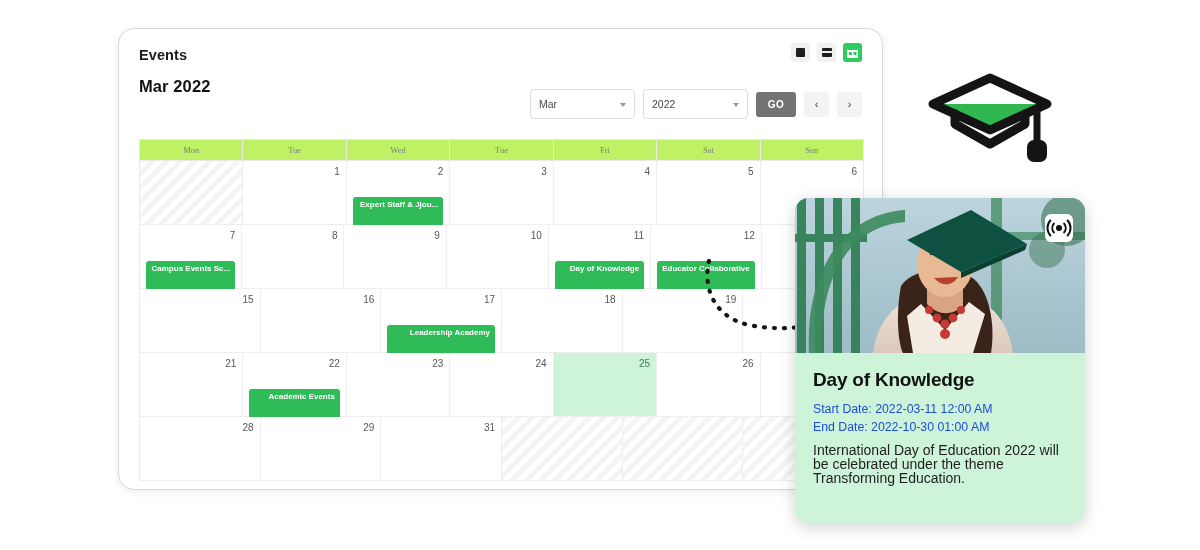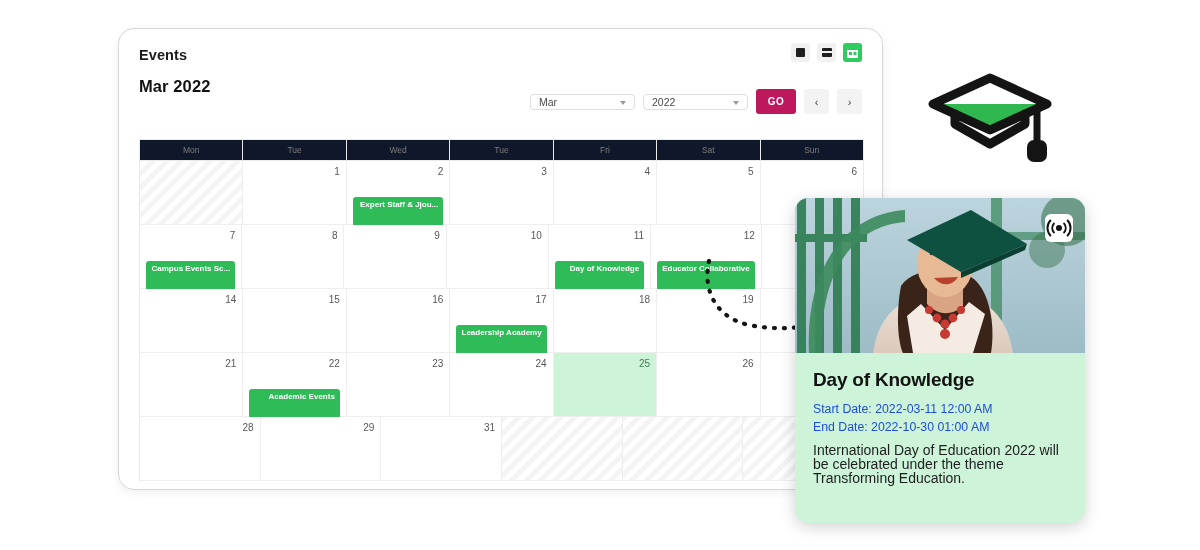--- a/index.html
+++ b/index.html
@@ -93,40 +93,40 @@
     position: absolute;
     right: 20px;
     top: 60px;
     display: flex;
     align-items: center;
     gap: 8px;
   }
   .select-box {
     position: relative;
     width: 105px;
-    height: 16px;
+    height: 30px;
     border: 1px solid #dedede;
     border-radius: 4px;
     background: #fff;
     display: flex;
     align-items: center;
     padding: 0 8px;
     font-size: 10.5px;
     color: #4a4a4a;
   }
   .select-box .caret {
     position: absolute; right: 8px; top: 50%;
     width: 0; height: 0; margin-top: -1px;
     border-left: 3.5px solid transparent;
     border-right: 3.5px solid transparent;
     border-top: 4px solid #9a9a9a;
   }
   .go-btn {
     width: 40px; height: 25px;
-    background: #be185d;
+    background: #737373;
     color: #fff;
     border-radius: 3px;
     font-size: 10px;
     font-weight: bold;
     display: flex; align-items: center; justify-content: center;
     letter-spacing: .4px;
   }
   .nav-btn {
     width: 25px; height: 25px;
     background: #f3f3f3;
@@ -138,21 +138,21 @@
 
   
   #grid {
     position: absolute;
     left: 20px;
     top: 110px;
     width: 725px;
     border: 1px solid #eaeaea;
     border-bottom: none;
   }
-  .head-row { display: flex; background: #0f172a; }
+  .head-row { display: flex; background: #bef264; font-family: Liberation Serif, serif; }
   .head-cell {
     flex: 1 1 0;
     height: 21px;
     border-right: 1px solid #eaeaea;
     border-bottom: 1px solid #eaeaea;
     display: flex; align-items: center; justify-content: center;
     font-size: 8.5px;
     color: #7d7d7d;
   }
   .head-cell:last-child { border-right: none; }
@@ -361,23 +361,20 @@
             <div class="day-cell">
               <span class="day-num">12</span>
               <div class="event-chip">Educator Collaborative</div>
             </div>
             <div class="day-cell">
               <span class="day-num">13</span>
             </div>
           </div>
           <div class="week-row">
             <div class="day-cell">
-              <span class="day-num">14</span>
-            </div>
-            <div class="day-cell">
               <span class="day-num">15</span>
             </div>
             <div class="day-cell">
               <span class="day-num">16</span>
             </div>
             <div class="day-cell">
               <span class="day-num">17</span>
               <div class="event-chip">Leadership Academy</div>
             </div>
             <div class="day-cell">

